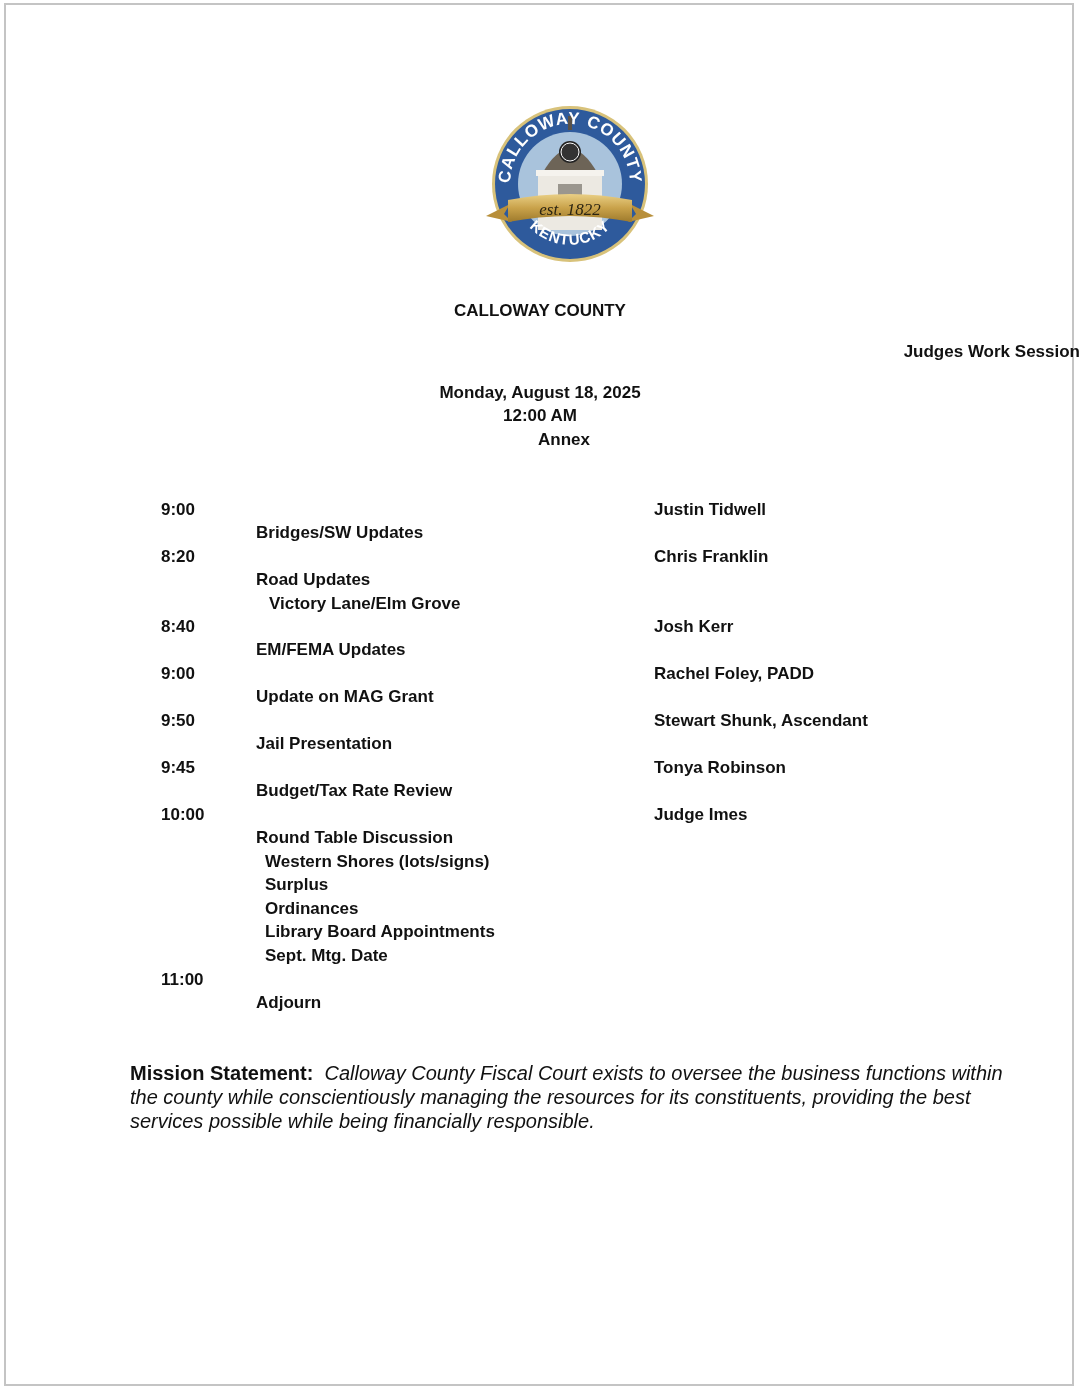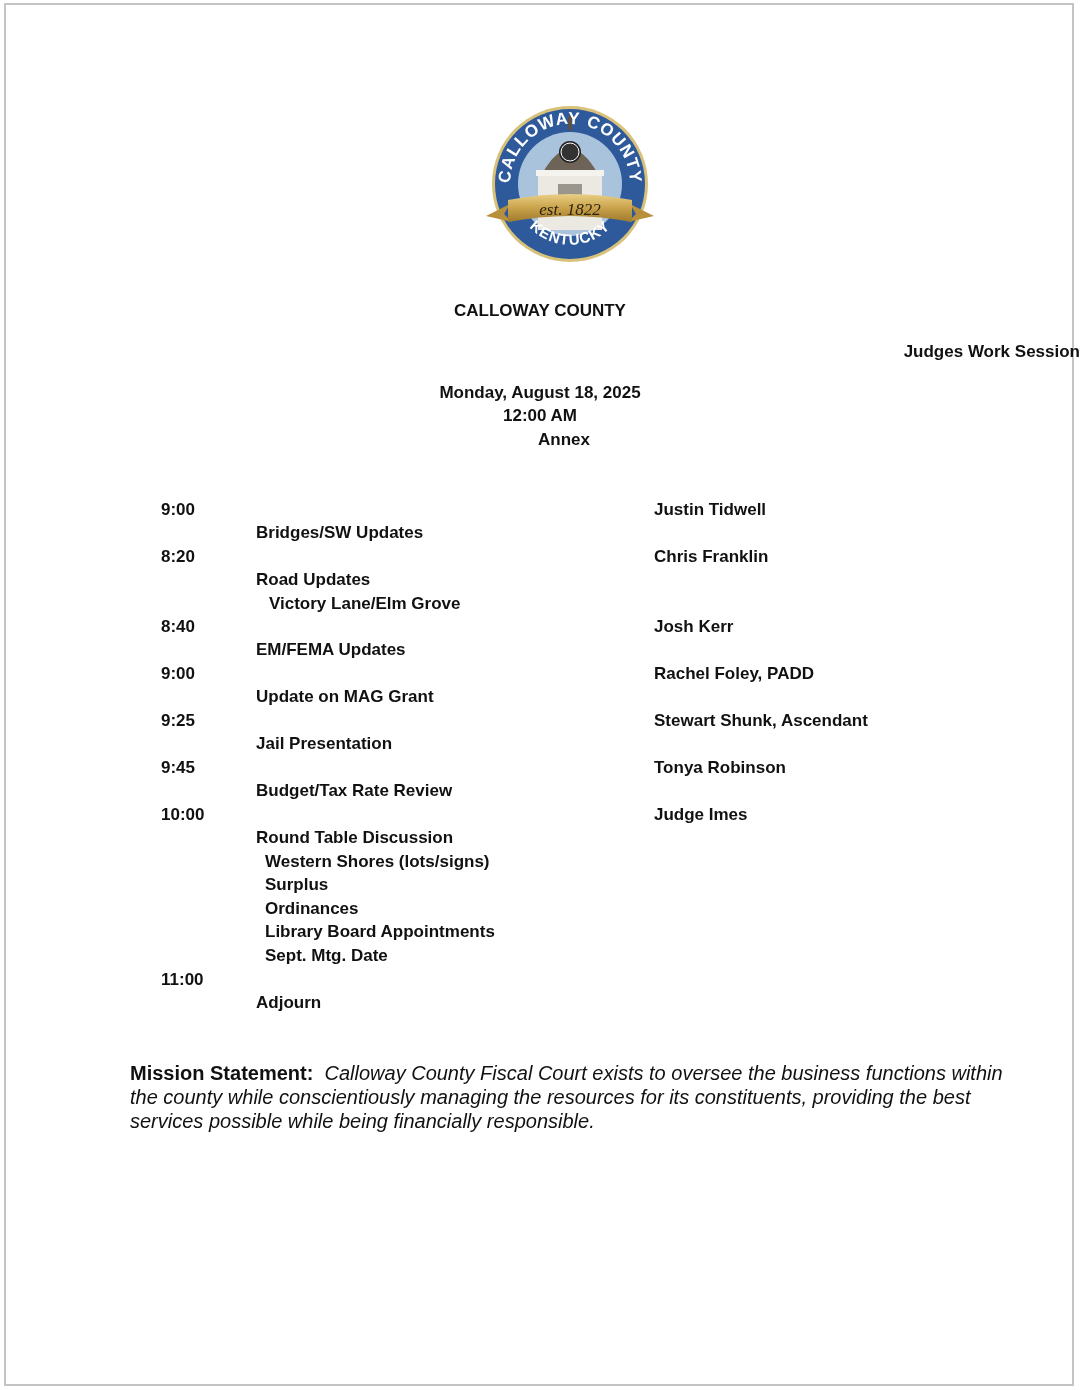--- a/index.html
+++ b/index.html
@@ -83,21 +83,21 @@
     <span class="time">8:40</span>
     <span class="topic">EM/FEMA Updates</span>
     <span class="presenter">Josh Kerr</span>
   </div>
   <div class="row" style="top:662px;">
     <span class="time">9:00</span>
     <span class="topic">Update on MAG Grant</span>
     <span class="presenter">Rachel Foley, PADD</span>
   </div>
   <div class="row" style="top:709px;">
-    <span class="time">9:25</span>
+    <span class="time">9:50</span>
     <span class="topic">Jail Presentation</span>
     <span class="presenter">Stewart Shunk, Ascendant</span>
   </div>
   <div class="row" style="top:756px;">
     <span class="time">9:45</span>
     <span class="topic">Budget/Tax Rate Review</span>
     <span class="presenter">Tonya Robinson</span>
   </div>
   <div class="row" style="top:803px;">
     <span class="time">10:00</span>

